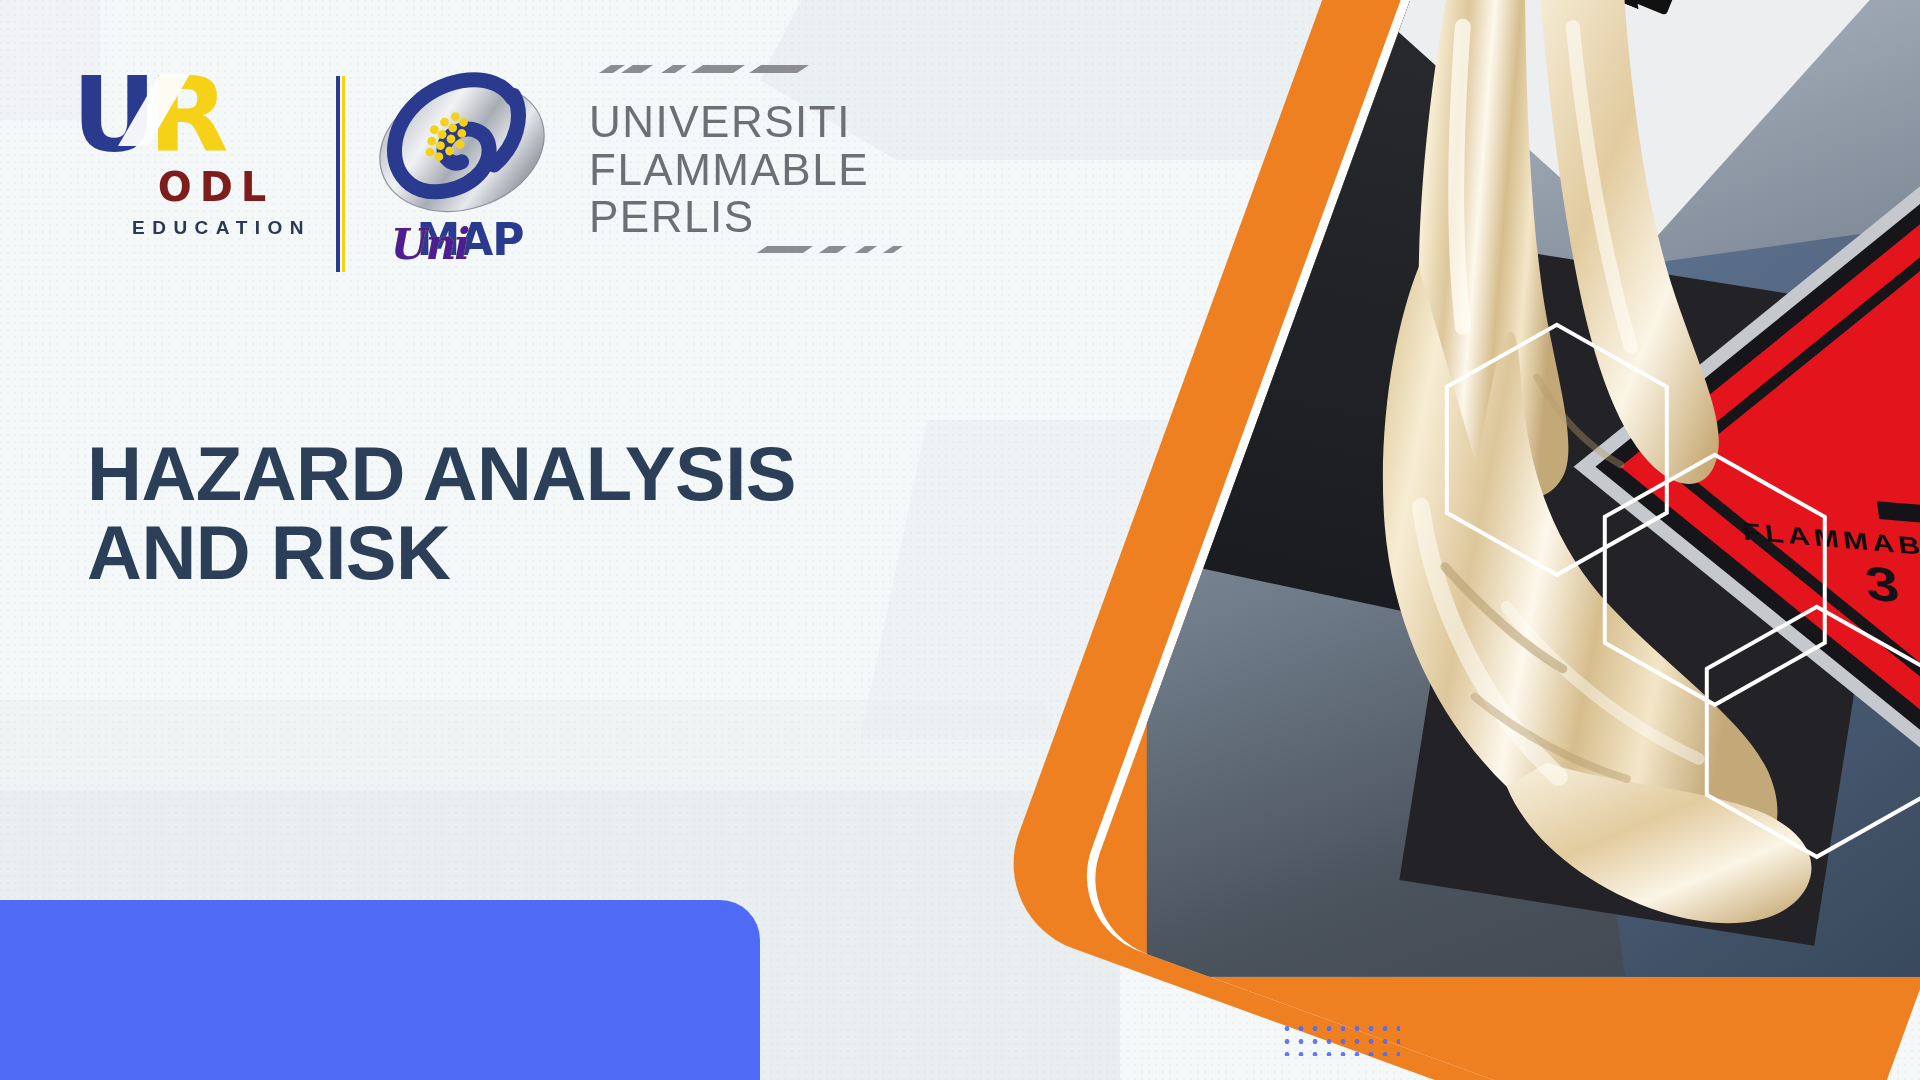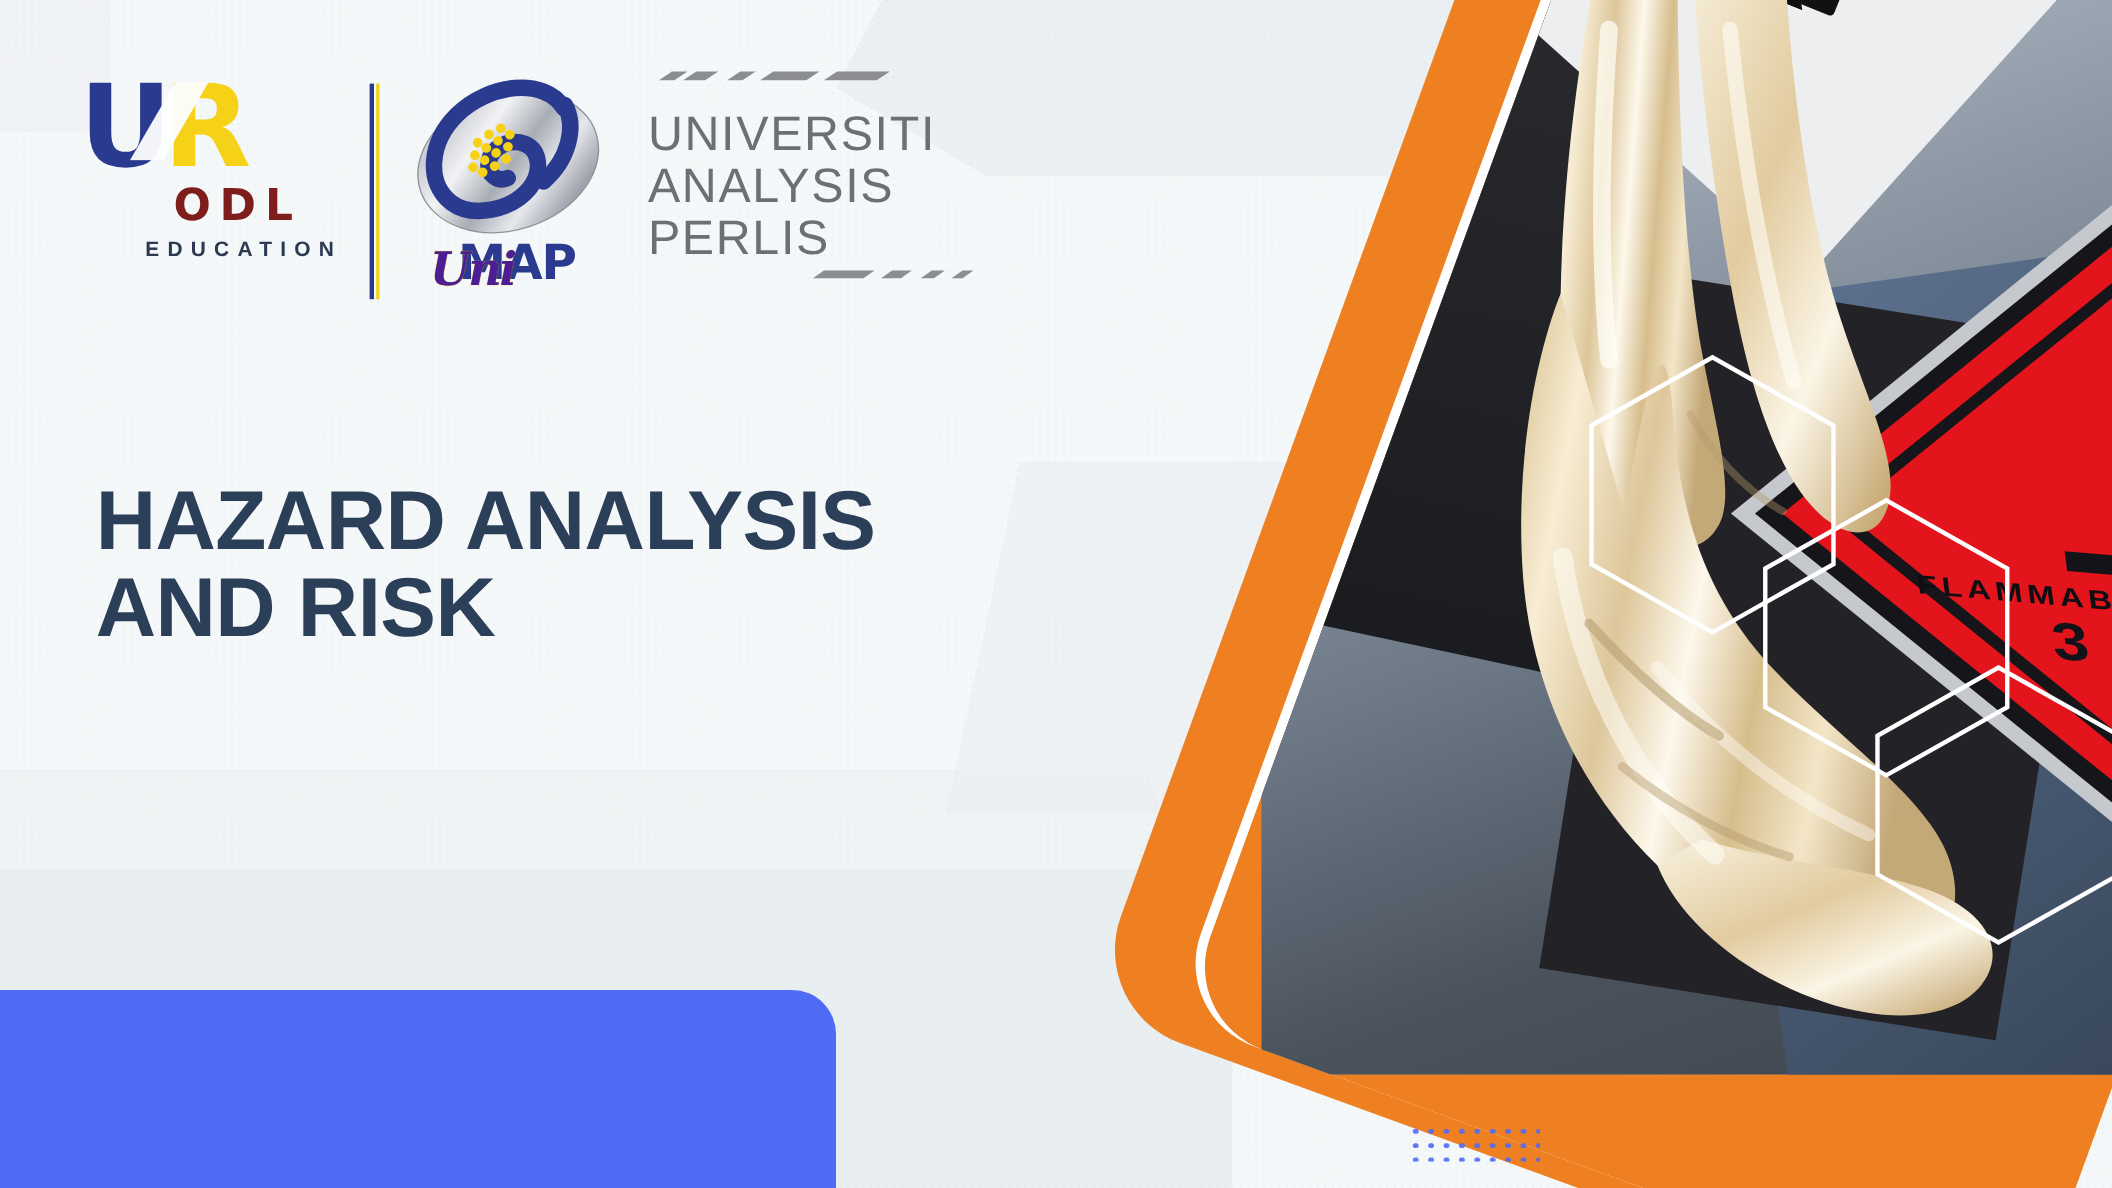--- a/index.html
+++ b/index.html
@@ -443,21 +443,21 @@
       <svg class="dash-deco" viewBox="0 0 230 16">
         <g fill="#8b8d93">
           <path d="M4 9 L16 1 L30 1 L18 9 Z"></path>
           <path d="M26 9 L38 1 L58 1 L46 9 Z"></path>
           <path d="M66 9 L78 1 L92 1 L80 9 Z"></path>
           <path d="M96 9 L108 1 L150 1 L138 9 Z"></path>
           <path d="M154 9 L166 1 L214 1 L202 9 Z"></path>
         </g>
       </svg>
       <div class="uni-line">UNIVERSITI</div>
-      <div class="uni-line">ANALYSIS</div>
+      <div class="uni-line">FLAMMABLE</div>
       <div class="uni-line">PERLIS</div>
       <svg class="dash-deco-bottom" viewBox="0 0 150 14">
         <g fill="#8b8d93">
           <path d="M2 8 L12 1 L58 1 L48 8 Z"></path>
           <path d="M64 8 L74 1 L92 1 L82 8 Z"></path>
           <path d="M100 8 L110 1 L122 1 L112 8 Z"></path>
           <path d="M128 8 L138 1 L148 1 L138 8 Z"></path>
         </g>
       </svg>
     </div>

